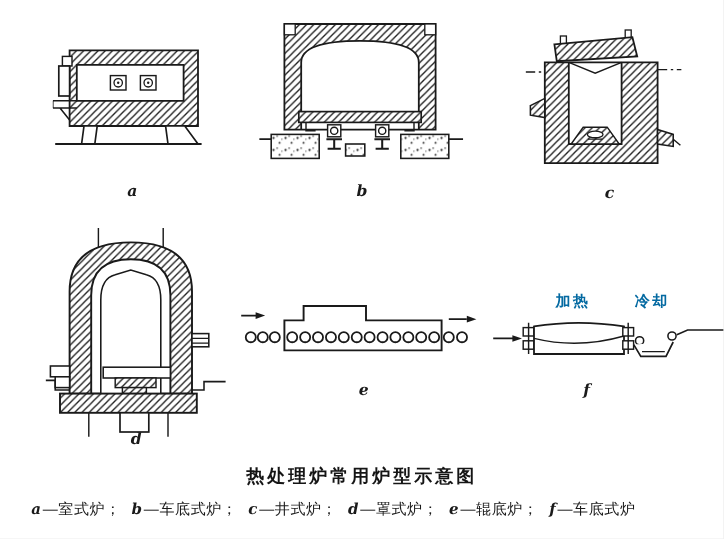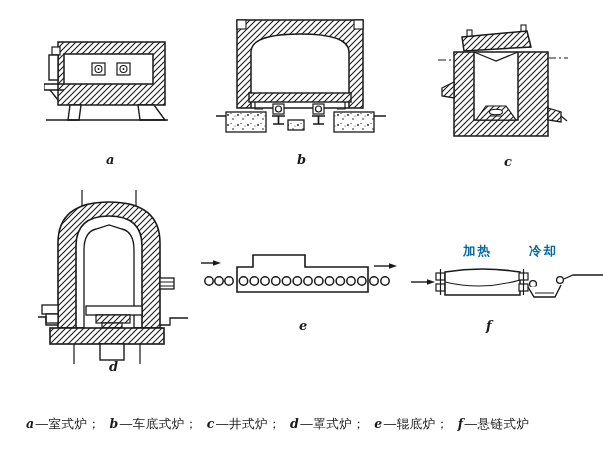--- a/index.html
+++ b/index.html
@@ -166,16 +166,17 @@
   <span class="plabel" style="left:106px;top:153px">a</span>
   <span class="plabel" style="left:297px;top:153px">b</span>
   <span class="plabel" style="left:504px;top:155px">c</span>
   <span class="plabel" style="left:109px;top:360px">d</span>
   <span class="plabel" style="left:299px;top:319px">e</span>
   <span class="plabel" style="left:486px;top:319px">f</span>
 
   <span class="ann" style="left:463px;top:243px">加热</span>
   <span class="ann" style="left:529px;top:243px">冷却</span>
 
+  <div class="fig-title">热处理炉常用炉型示意图</div>
 
-  <div class="fig-caption"><span class="cap-letter">a</span><span>—室式炉；</span><span class="cap-letter">b</span><span>—车底式炉；</span><span class="cap-letter">c</span><span>—井式炉；</span><span class="cap-letter">d</span><span>—罩式炉；</span><span class="cap-letter">e</span><span>—辊底炉；</span><span class="cap-letter">f</span><span>—悬链式炉</span></div>
+  <div class="fig-caption"><span class="cap-letter">a</span><span>—室式炉；</span><span class="cap-letter">b</span><span>—车底式炉；</span><span class="cap-letter">c</span><span>—井式炉；</span><span class="cap-letter">d</span><span>—罩式炉；</span><span class="cap-letter">e</span><span>—辊底炉；</span><span class="cap-letter">f</span><span>—车底式炉</span></div>
 
 </div>
 
 </body></html>

